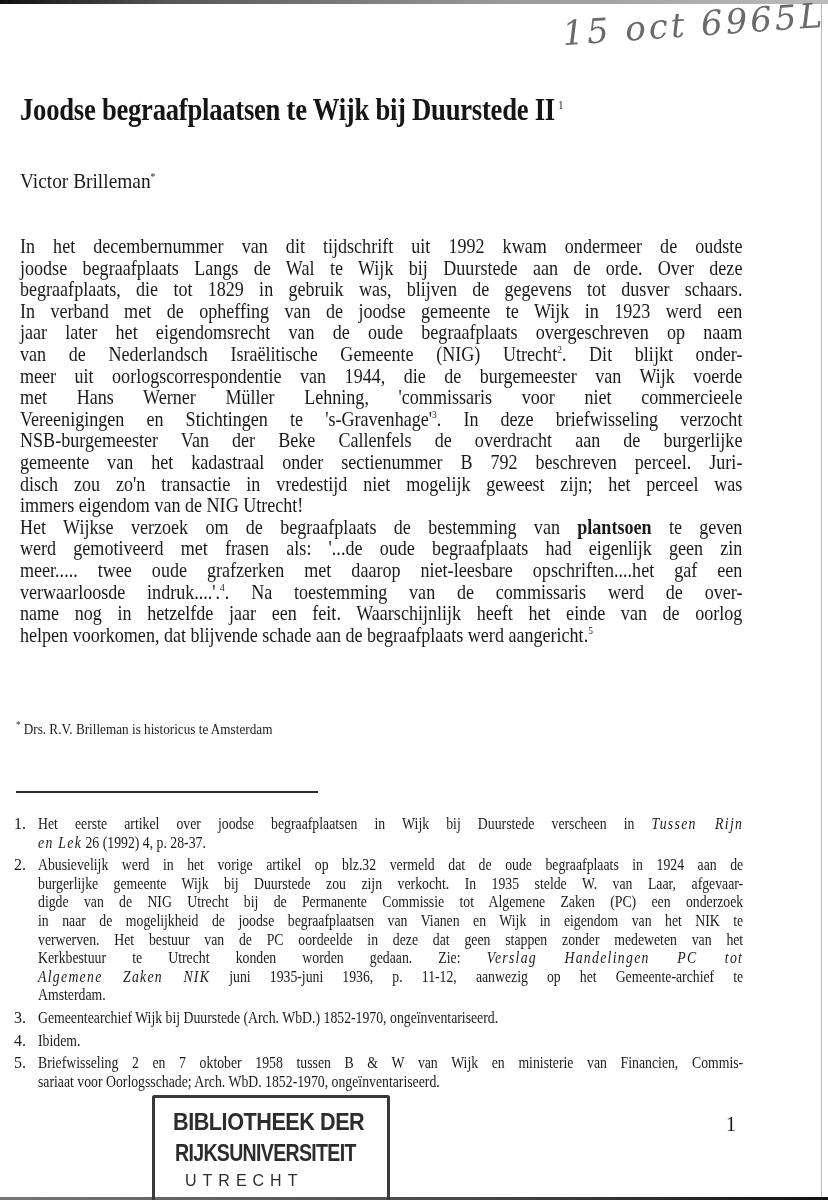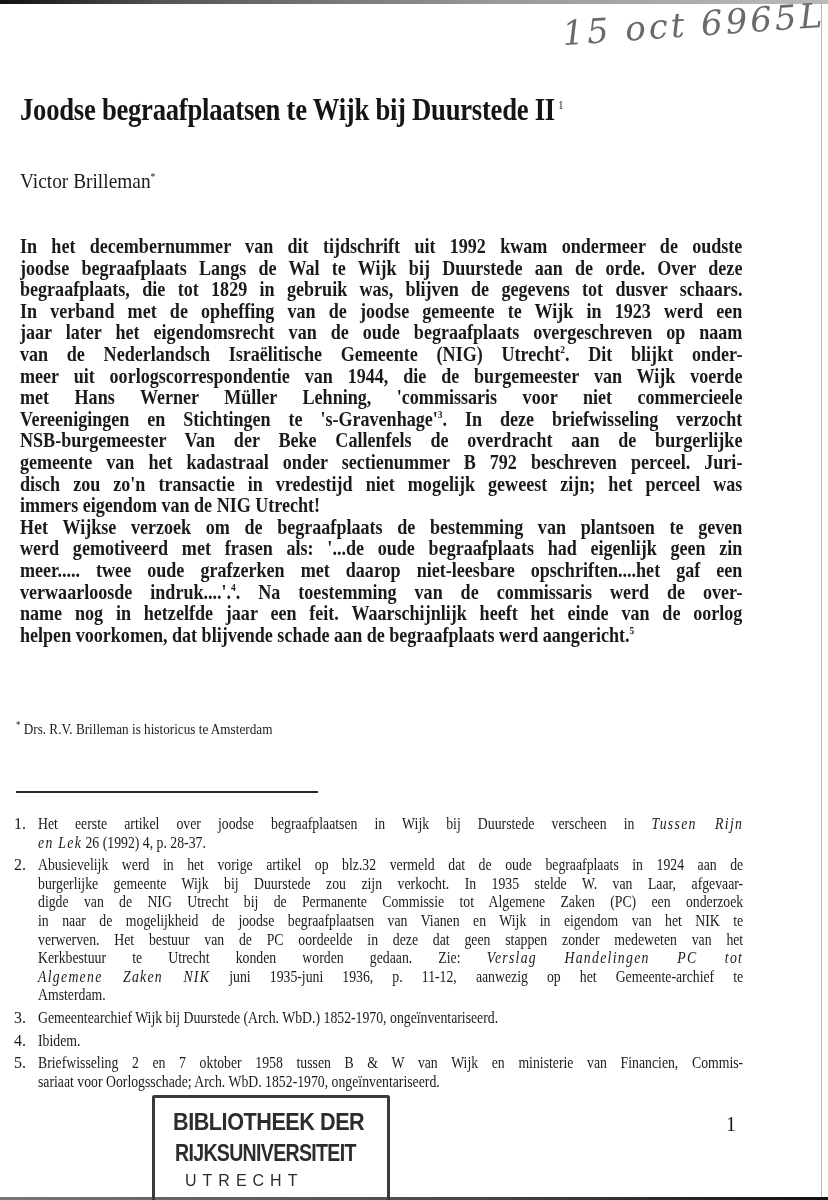--- a/index.html
+++ b/index.html
@@ -37,21 +37,21 @@
     .author {
       position: absolute; left: 20px; top: 168px;
       font-size: 22px; color: #1a1a1a;
       transform: scaleX(0.88); transform-origin: left; white-space: nowrap;
     }
     .author sup { font-size: 11px; }
     .body-text {
       position: absolute; left: 20px; top: 236px; width: 720px;
       font-size: 21px; line-height: 21.6px;
     }
-    .body-text p { margin: 0; text-align: justify; font-weight: bold; }
+    .body-text p { margin: 0; text-align: justify; }
     .body-text sup { font-size: 11px; line-height: 0; }
     .line { display: block; white-space: nowrap; transform: scaleX(0.86); transform-origin: left; width: 840px; text-align: justify; text-align-last: justify; }
     .line.last { text-align-last: left; }
     .affil {
       position: absolute; left: 16px; top: 719px;
       font-size: 15px; white-space: nowrap;
       transform: scaleX(0.88); transform-origin: left;
     }
     .affil sup { font-size: 10px; }
     .fn-rule {

